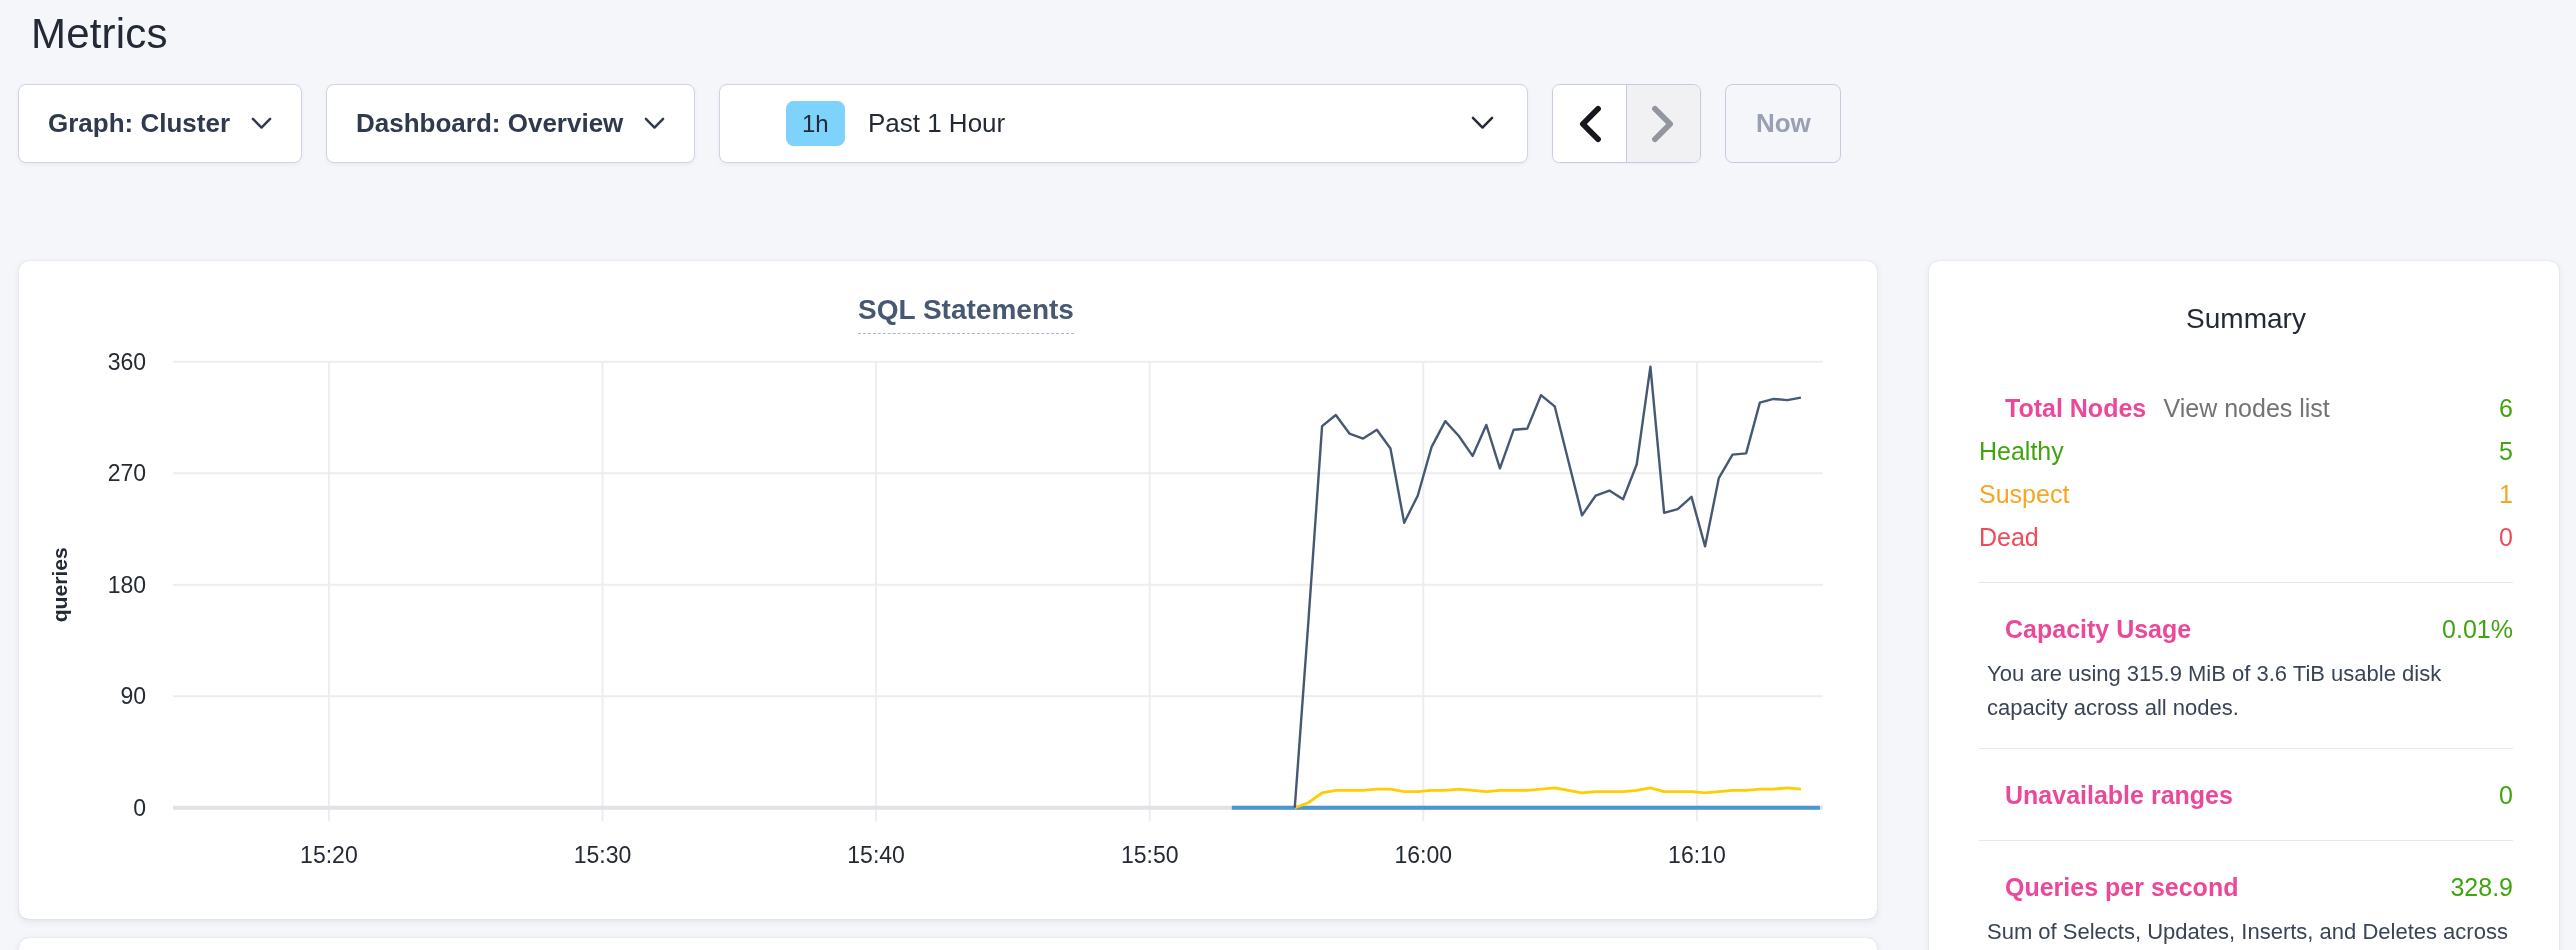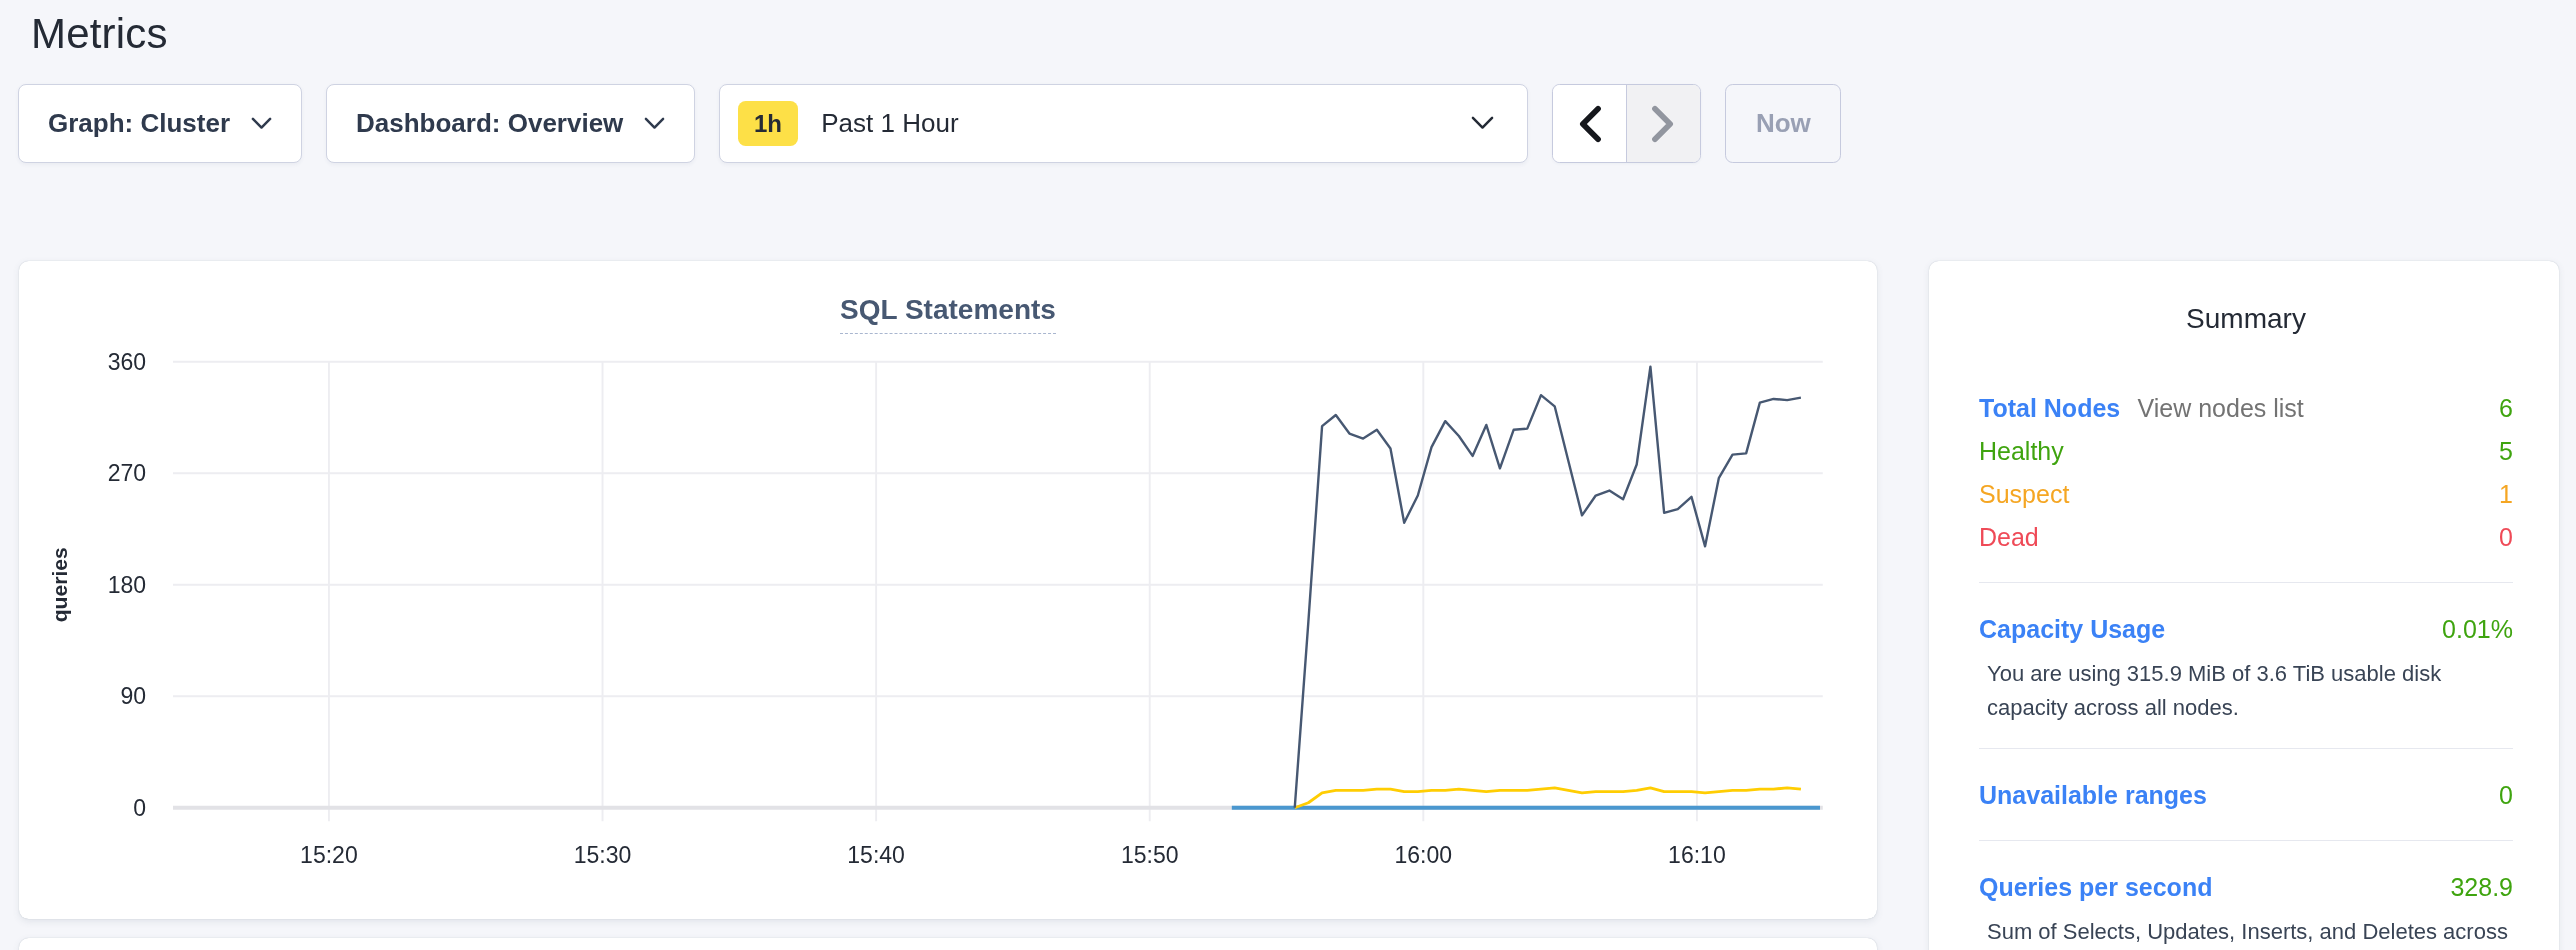--- a/index.html
+++ b/index.html
@@ -19,22 +19,22 @@
   .tb-box {
     background:#fff; border:1px solid #cfd3e2; border-radius:8px;
     display:flex; align-items:center; box-shadow:0 1.9px 3.8px rgba(67,90,111,0.06);
     cursor:pointer;
   }
   .dropdown { padding:0 29px; gap:21px; }
   .dropdown .dd-label { font-size:26px; font-weight:700; color:#2f3a4d; white-space:nowrap; }
   .chev { flex:none; }
   .time-selector { width:809px; padding:0 33px 0 17.3px; gap:23px; }
   .time-badge {
-    background:#fde047; border-radius:7.7px; padding:8.6px 16.3px;
-    font-size:24px; font-weight:700; color:#242a35;
+    background:#7dd3fc; border-radius:7.7px; padding:8.6px 16.3px;
+    font-size:24px; font-weight:400; color:#242a35;margin-left:48px;
   }
   .time-label { font-size:26px; color:#242a35; }
   .time-selector .spacer { flex:1; }
   .arrow-group {
     display:flex; width:149px; border:1px solid #c6cade; border-radius:7.7px;
     overflow:hidden; background:#fff; box-shadow:0 1px 2.9px rgba(67,90,111,0.05);
   }
   .arrow-btn { flex:1; display:flex; align-items:center; justify-content:center; cursor:pointer; }
   .arrow-btn.prev { background:#fff; border-right:1px solid #c6cade; }
   .arrow-btn.next { background:#f1f1f3; cursor:default; }
@@ -42,41 +42,41 @@
     width:116px; border:1px solid #c6cade; border-radius:7.7px;
     display:flex; align-items:center; justify-content:center;
     font-size:26px; font-weight:700; color:#99a0b4; background:transparent; cursor:default;
   }
   
   .main-row { position:absolute; top:261px; left:19px; display:flex; gap:52px; align-items:flex-start; }
   .chart-panel {
     position:relative; width:1858px; height:658px; background:#fff; border-radius:9.6px;
     box-shadow:0 0 1px rgba(67,90,111,0.35), 0 2.9px 7.7px rgba(67,90,111,0.10);
   }
-  .chart-title-wrap { position:absolute; top:33px; left:0; width:100%; text-align:center; }
+  .chart-title-wrap { position:absolute; top:33px; left:18px; width:100%; text-align:center; }
   .chart-title {
     display:inline-block; font-size:28px; font-weight:700; color:#475872;
     border-bottom:1.9px dashed #a9b6cf; padding-bottom:6.7px; cursor:help;
   }
   .chart-svg { position:absolute; top:0; left:0; }
   .next-panel {
     position:absolute; top:938px; left:19px; width:1858px; height:58px;
     background:#fff; border-radius:9.6px 9.6px 0 0;
     box-shadow:0 0 1px rgba(67,90,111,0.35), 0 2.9px 7.7px rgba(67,90,111,0.10);
   }
   
   .summary-panel {
     width:630px; min-height:758px; background:#fff; border-radius:9.6px;
     box-shadow:0 0 1px rgba(67,90,111,0.35), 0 2.9px 7.7px rgba(67,90,111,0.10);
     padding:42px 46px 29px 50px;
   }
   .summary-title { text-align:center; font-size:28px; font-weight:400; color:#242a35; margin-bottom:52px; }
   .sum-row { display:flex; align-items:baseline; font-size:25px; line-height:43px; }
   .sum-row .val { margin-left:auto; }
-  .lbl-bold { font-weight:700; color:#3b82f6; }
+  .lbl-bold { font-weight:700; color:#ec4899;margin-left:26px; }
   .nodes-link { color:#737373; margin-left:17.3px; cursor:pointer; text-decoration:none; }
   .green { color:#3fa40f; }
   .orange { color:#f5a623; }
   .red { color:#ef4a57; }
   .sum-divider { border:none; border-top:1px solid #e6e8ef; margin:23px 0 25px 0; }
   .sum-desc { font-size:22px; color:#394455; line-height:1.55; margin-top:5.8px;margin-left:8px; }
 </style>
 </head>
 <body>
 

